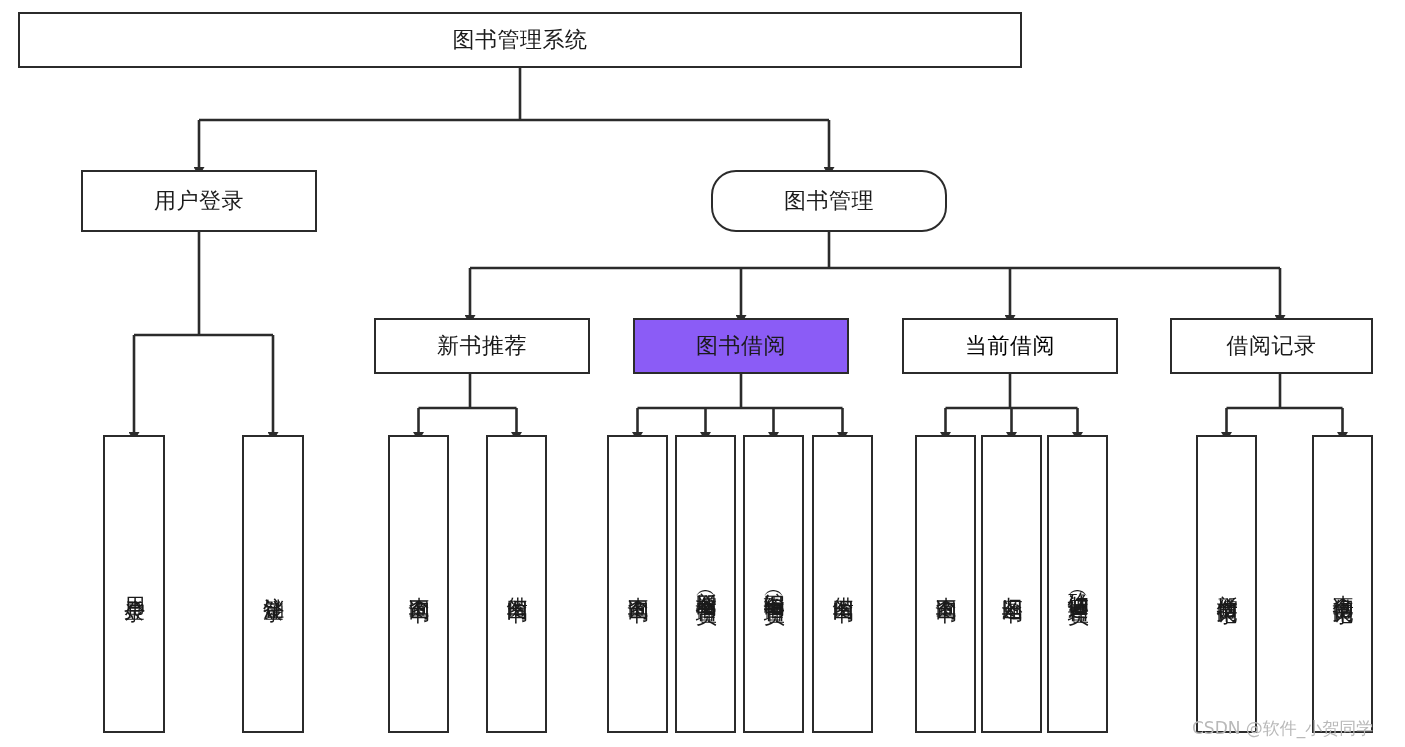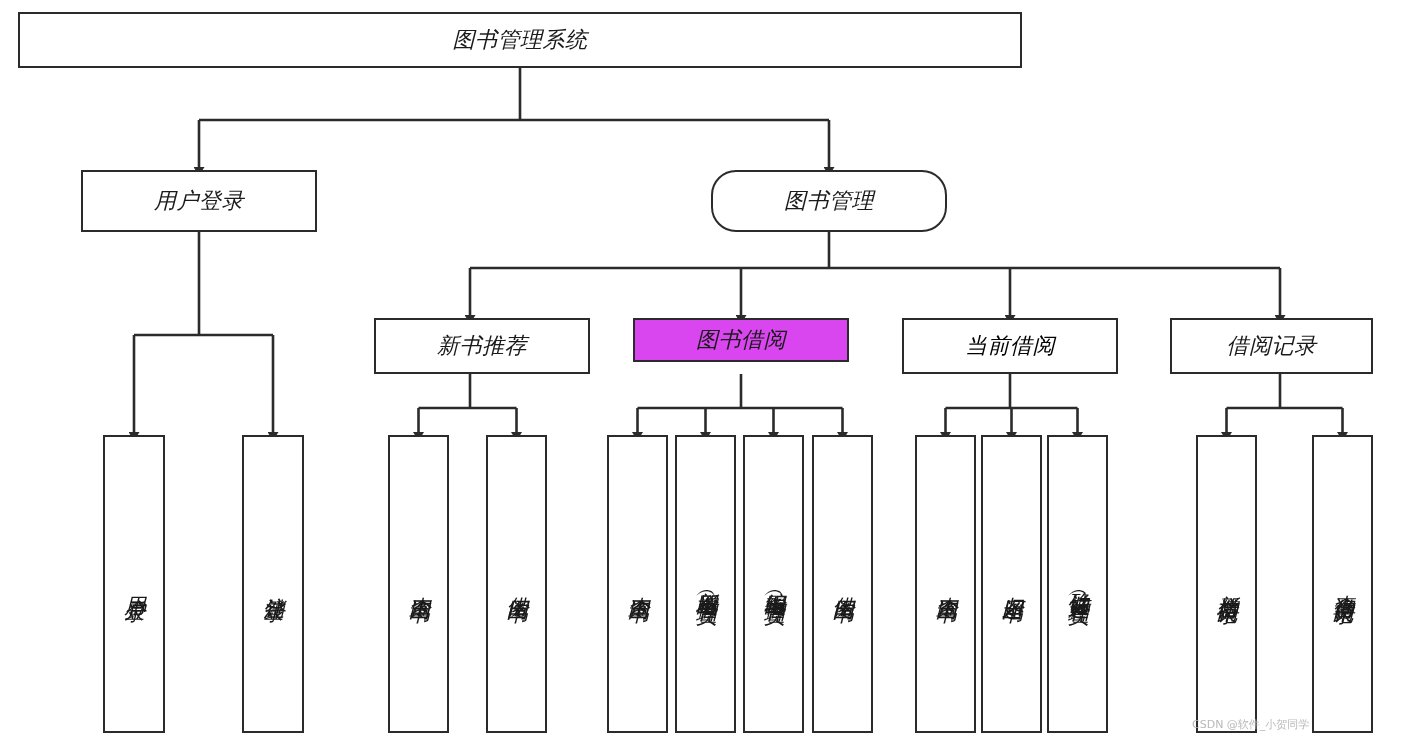--- a/index.html
+++ b/index.html
@@ -34,21 +34,20 @@
     align-items: center;
     justify-content: center;
     color: #1a1a1a;
     z-index: 2;
   }
   .node-label {
     display: block;
     text-align: center;
     line-height: 1.18;
     letter-spacing: 0.5px;
-    font-style: italic;
   }
   
   .node.h .node-label {
     font-size: 22px;
     white-space: nowrap;
   }
   
   .node.v {
     align-items: center;
     justify-content: center;
@@ -59,21 +58,21 @@
     text-orientation: upright;
     font-size: 21px;
     line-height: 1.02;
     letter-spacing: 2px;
     max-height: 100%;
   }
   #watermark {
     position: absolute;
     left: 1192px;
     top: 717px;
-    font-size: 11px;
+    font-size: 17px;
     color: #b9b9b9;
     white-space: nowrap;
     z-index: 5;
     pointer-events: none;
     font-family: "DejaVu Sans", "Liberation Sans", sans-serif;
   }
 </style>
 </head>
 <body>
 
@@ -128,21 +127,21 @@
       </div>
       <div class="node h" style="left: 81px; top: 170px; width: 236px; height: 62px; border-color: rgb(43, 43, 43); background: rgb(255, 255, 255); color: rgb(26, 26, 26);">
         <span class="node-label">用户登录</span>
       </div>
       <div class="node h" style="left: 711px; top: 170px; width: 236px; height: 62px; border-color: rgb(43, 43, 43); background: rgb(255, 255, 255); color: rgb(26, 26, 26); border-radius: 25px;">
         <span class="node-label">图书管理</span>
       </div>
       <div class="node h" style="left: 374px; top: 318px; width: 216px; height: 56px; border-color: rgb(43, 43, 43); background: rgb(255, 255, 255); color: rgb(26, 26, 26);">
         <span class="node-label">新书推荐</span>
       </div>
-      <div class="node h" style="left: 633px; top: 318px; width: 216px; height: 44px; border-color: rgb(43, 43, 43); background: #d946ef; color: rgb(26, 26, 26);">
+      <div class="node h" style="left: 633px; top: 318px; width: 216px; height: 56px; border-color: rgb(43, 43, 43); background: #8b5cf6; color: rgb(26, 26, 26);">
         <span class="node-label">图书借阅</span>
       </div>
       <div class="node h" style="left: 902px; top: 318px; width: 216px; height: 56px; border-color: rgb(43, 43, 43); background: rgb(255, 255, 255); color: #000000;">
         <span class="node-label">当前借阅</span>
       </div>
       <div class="node h" style="left: 1170px; top: 318px; width: 203px; height: 56px; border-color: rgb(43, 43, 43); background: rgb(255, 255, 255); color: rgb(26, 26, 26);">
         <span class="node-label">借阅记录</span>
       </div>
       <div class="node v" style="left: 103px; top: 435px; width: 62px; height: 298px; border-color: rgb(43, 43, 43); background: rgb(255, 255, 255); color: rgb(26, 26, 26);">
         <span class="node-label">用户登录</span>

